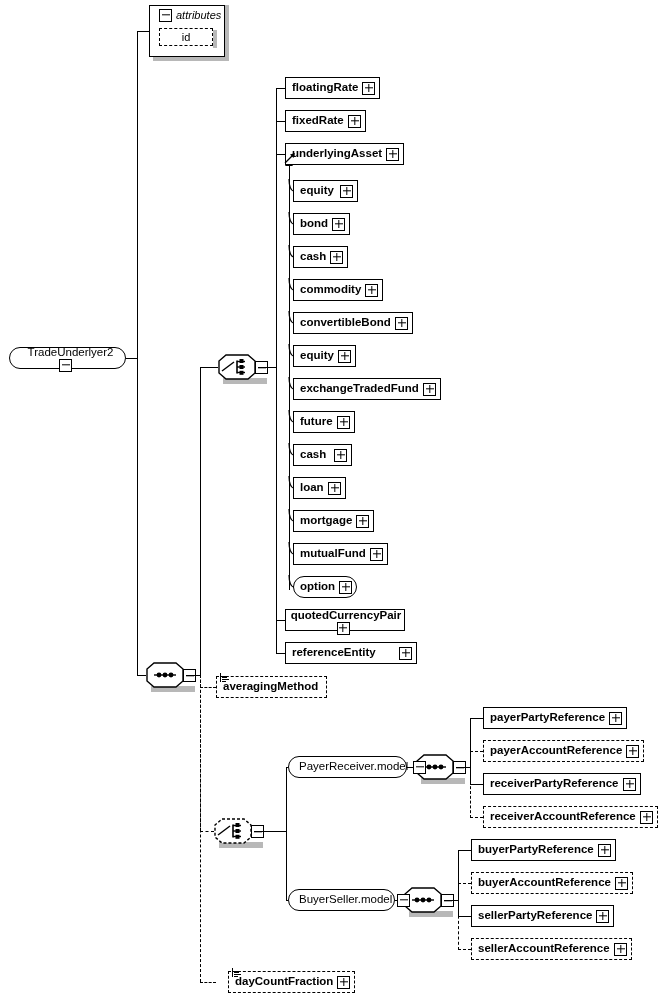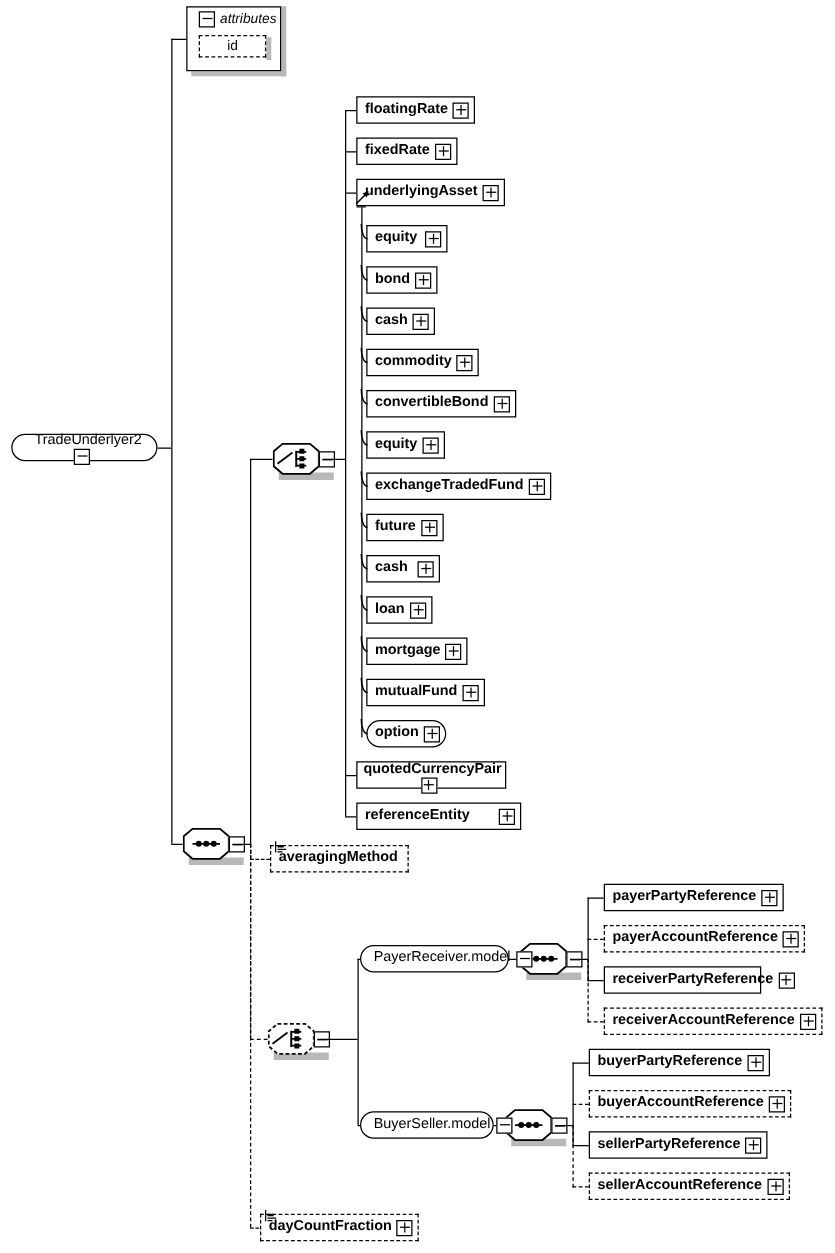--- a/index.html
+++ b/index.html
@@ -378,21 +378,21 @@
       <div class="shadow2"></div>
       <div class="stglyph">
         <u></u>
         <i></i>
         <i></i>
         <i></i>
         <i></i>
       </div>
       <span class="lbl">averagingMethod</span>
     </div>
-    <div class="node dashed" style="left: 208px; top: 971px; width: 127px;">
+    <div class="node dashed" style="left: 228px; top: 971px; width: 127px;">
       <div class="shadow"></div>
       <div class="shadow2"></div>
       <div class="stglyph">
         <u></u>
         <i></i>
         <i></i>
         <i></i>
         <i></i>
       </div>
       <span class="lbl">dayCountFraction</span>
@@ -405,21 +405,21 @@
       <span class="exp plus"></span>
     </div>
     <div class="ln h" style="left: 470px; top: 718px; width: 13px;"></div>
     <div class="node dashed" style="left: 483px; top: 740px; width: 161px;">
       <div class="shadow"></div>
       <div class="shadow2"></div>
       <span class="lbl">payerAccountReference</span>
       <span class="exp plus"></span>
     </div>
     <div class="dln h" style="left: 470px; top: 751px; width: 13px;"></div>
-    <div class="node solid" style="left: 483px; top: 773px; width: 126px;">
+    <div class="node solid" style="left: 483px; top: 773px; width: 158px;">
       <div class="shadow"></div>
       <div class="shadow2"></div>
       <span class="lbl">receiverPartyReference</span>
       <span class="exp plus"></span>
     </div>
     <div class="ln h" style="left: 470px; top: 784px; width: 13px;"></div>
     <div class="node dashed" style="left: 483px; top: 806px; width: 175px;">
       <div class="shadow"></div>
       <div class="shadow2"></div>
       <span class="lbl">receiverAccountReference</span>

